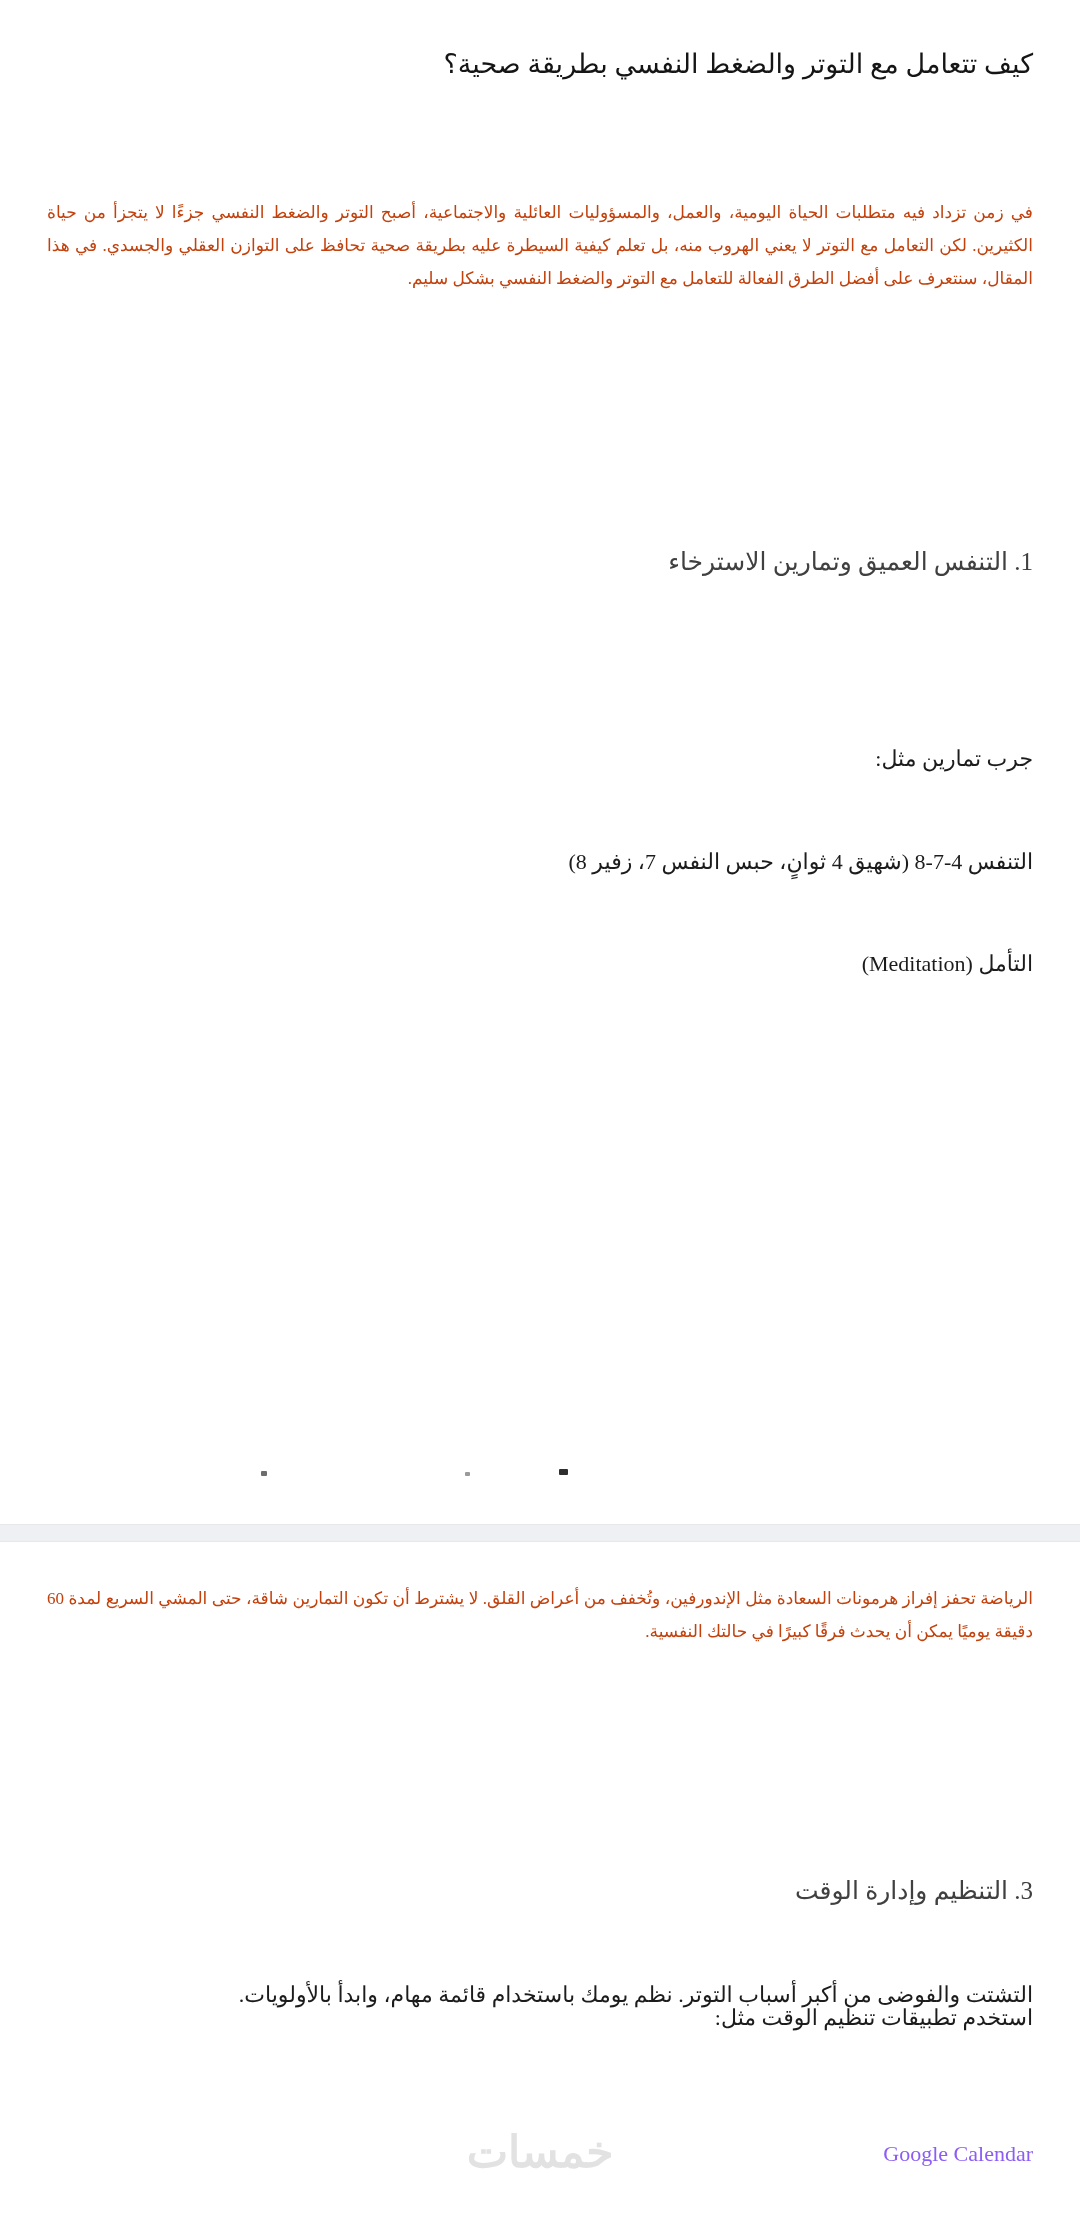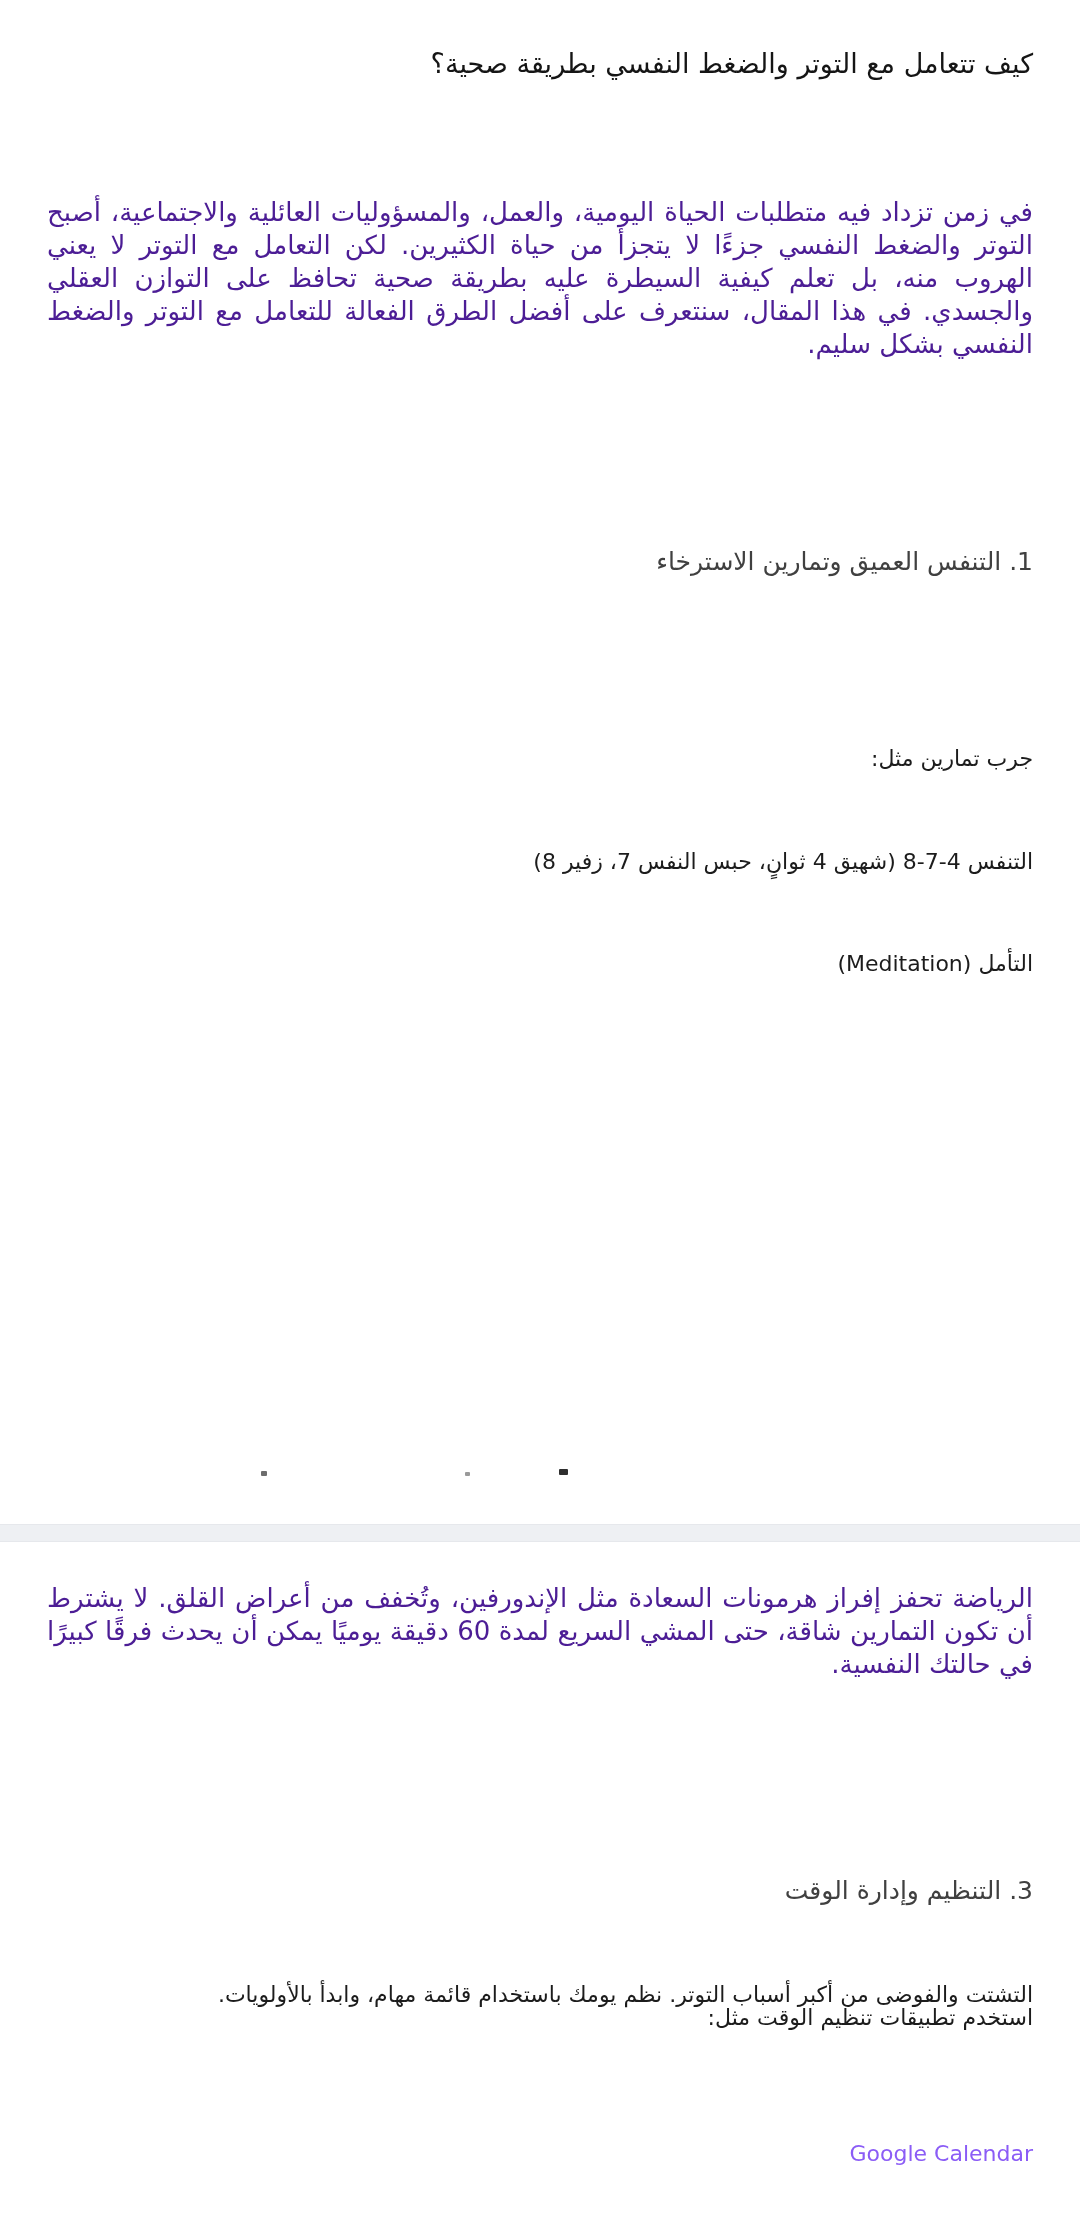--- a/index.html
+++ b/index.html
@@ -5,40 +5,41 @@
   * { margin: 0; padding: 0; box-sizing: border-box; }
   html, body { background: #ffffff; }
   body { font-family: "DejaVu Sans", sans-serif; }
   .page {
     position: relative;
     width: 1080px;
     height: 2215px;
     background: #ffffff;
     overflow: hidden;
     color: #1c1c1c;
+    font-family: Liberation Serif, serif;
   }
   .blk {
     position: absolute;
     left: 47px;
     right: 47px;
     direction: rtl;
     unicode-bidi: embed;
   }
   .doc-title {
     top: 44px;
     font-size: 27px;
     line-height: 40px;
     text-align: right;
     color: #151515;
   }
   .para {
-    font-size: 26px;
+    font-size: 17px;
     line-height: 33px;
     text-align: justify;
-    color: #4c1d95;
+    color: #c2410c;
   }
   .para-line { text-align: right; }
   .h2 {
     font-size: 25px;
     line-height: 38px;
     font-weight: 500;
     text-align: right;
     color: #404040;
   }
   .list-line {
@@ -125,16 +126,17 @@
   <div class="page-gap"></div>
 
   <div class="blk para p2">الرياضة تحفز إفراز هرمونات السعادة مثل الإندورفين، وتُخفف من أعراض القلق. لا يشترط أن تكون التمارين شاقة، حتى المشي السريع لمدة 60 دقيقة يوميًا يمكن أن يحدث فرقًا كبيرًا في حالتك النفسية.</div>
 
   <div class="blk h2 h2-3">3. التنظيم وإدارة الوقت</div>
 
   <div class="blk para-line list-line p3">التشتت والفوضى من أكبر أسباب التوتر. نظم يومك باستخدام قائمة مهام، وابدأ بالأولويات.</div>
 
   <div class="blk list-line li-intro-3">استخدم تطبيقات تنظيم الوقت مثل:</div>
 
+  <div class="watermark">خمسات</div>
 
   <div class="item-gc">Google Calendar</div>
 
 </div>
 
 </body></html>

